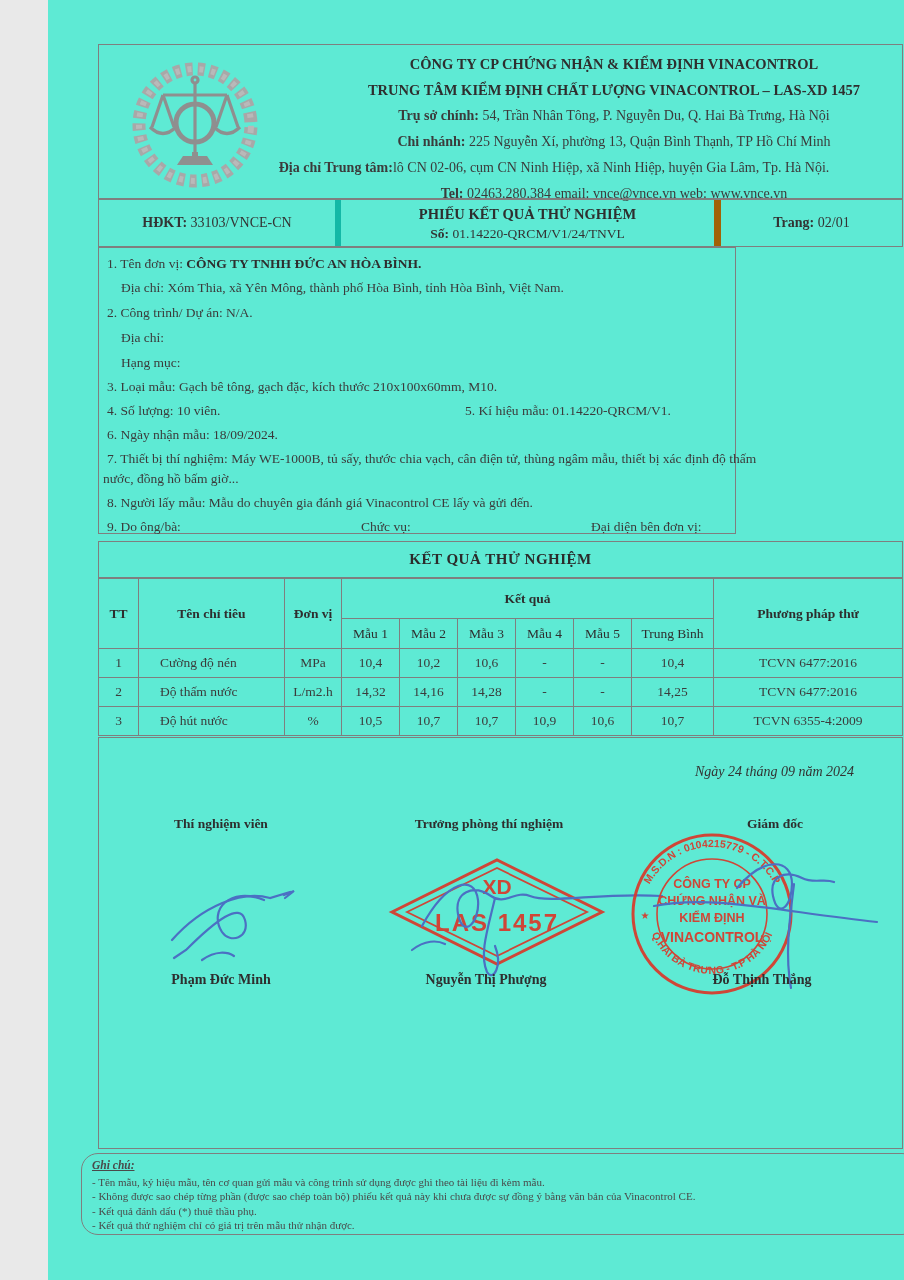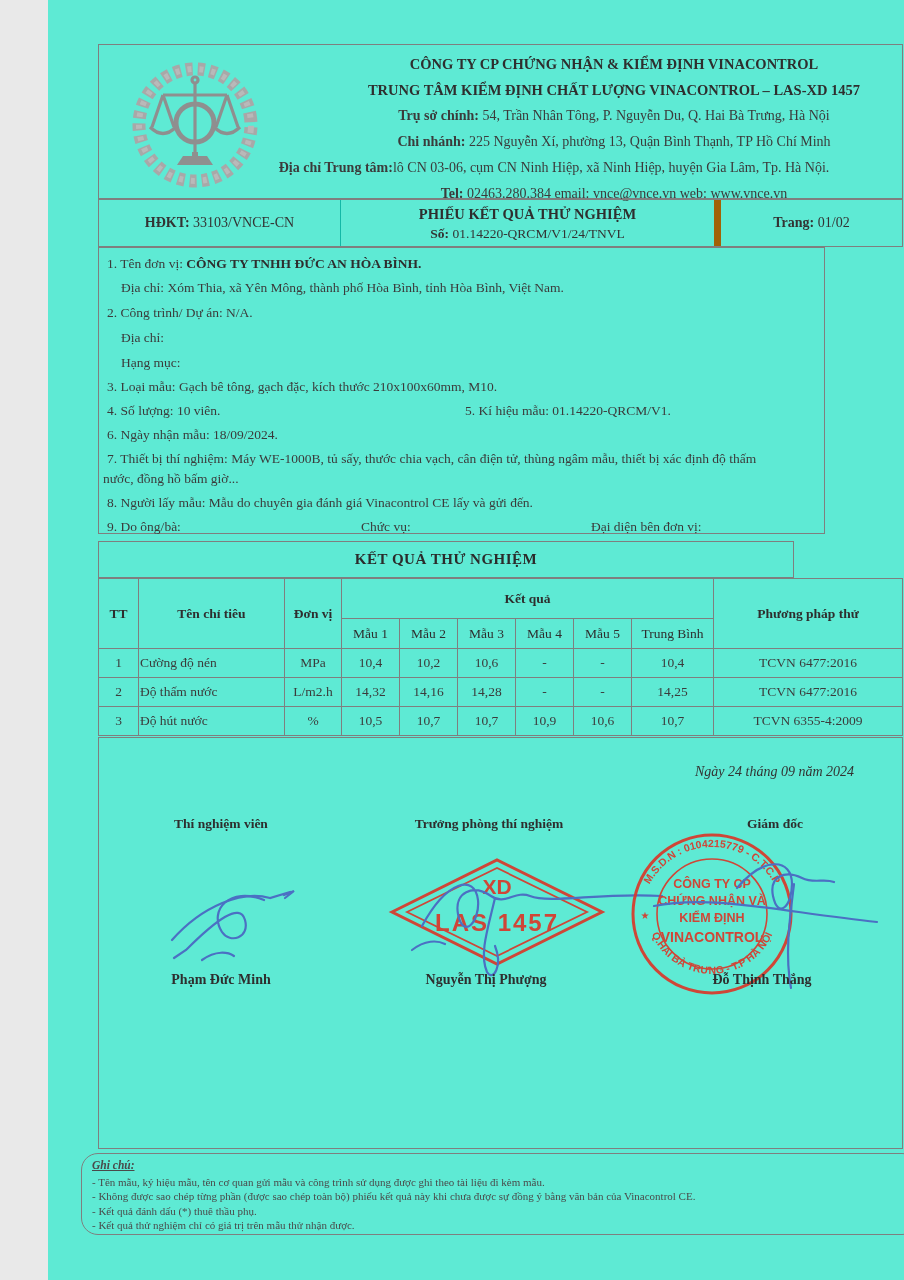--- a/index.html
+++ b/index.html
@@ -10,37 +10,37 @@
   .box{position:absolute;border:1px solid #7f7f7f;background:transparent;box-sizing:border-box;}
   
   .hdr-text{position:absolute;left:185px;top:6px;width:660px;text-align:center;}
   .hdr-line{margin:0;line-height:26px;font-size:14px;color:#3b3b3b;white-space:nowrap;}
   .hdr-line.b{font-weight:bold;font-size:14.5px;color:#2e2e2e;}
   .hdr-line .lbl{font-weight:bold;}
   .hdr-line.wide{margin-left:-120px;width:780px;}
   
   .meta{display:flex;align-items:stretch;}
   .meta-cell{display:flex;flex-direction:column;justify-content:center;text-align:center;font-size:14px;box-sizing:border-box;}
-  .meta-c1{width:242px;border-right:1px solid #14b8a6;text-align:center;}
+  .meta-c1{width:242px;border-right:6px solid #14b8a6;text-align:center;}
   .meta-c2{width:380px;border-right:7px solid #a16207;}
   .meta-c3{flex:1;}
   .meta .lbl{font-weight:bold;}
   .doc-title{font-weight:bold;font-size:14.5px;line-height:20px;color:#2e2e2e;}
   .doc-no{font-size:13.5px;line-height:19px;}
   
   .info-line{position:absolute;left:8px;font-size:13.5px;line-height:20px;white-space:nowrap;color:#3b3b3b;}
   .info-line .vb{font-weight:bold;color:#2e2e2e;}
   .ind{left:22px;}
   
   .rtitle{display:flex;align-items:center;justify-content:center;font-weight:bold;font-size:15px;letter-spacing:.5px;color:#2b2b2b;}
   table.results{position:absolute;left:50px;top:578px;width:805px;border-collapse:collapse;table-layout:fixed;font-size:13.5px;color:#3b3b3b;}
   table.results th,table.results td{border:1px solid #7f7f7f;text-align:center;padding:2px 4px;overflow:hidden;}
   table.results th{font-weight:bold;color:#2e2e2e;}
   table.results .sub th{font-weight:normal;}
-  table.results td.nm{text-align:left;padding-left:1px;}
+  table.results td.nm{text-align:left;padding-left:21px;}
   
   .sig-date{position:absolute;right:48px;top:26px;font-style:italic;font-size:14px;color:#333;}
   .role{position:absolute;transform:translateX(-50%);font-weight:bold;font-size:13.5px;white-space:nowrap;color:#2e2e2e;}
   .sname{position:absolute;transform:translateX(-50%);font-weight:bold;font-size:14px;white-space:nowrap;color:#2e2e2e;z-index:5;}
   .stamp{position:absolute;opacity:.93;}
   
   .notes{padding:3px 10px;font-size:11px;color:#4a4a4a;border-radius:17px;}
   .notes .gtitle{font-weight:bold;font-style:italic;text-decoration:underline;font-size:11.5px;margin:1px 0 2px 0;}
   .notes p{margin:0;line-height:14.5px;}
 </style>
@@ -68,57 +68,57 @@
       </g>
       <path d="M66,112 L102,112 L96,103 L72,103 Z" fill="#8f8f8f"></path>
       <line x1="84" y1="103" x2="84" y2="99" stroke="#8f8f8f" stroke-width="6"></line>
     </svg>
 
     <div class="hdr-text">
       <p class="hdr-line b">CÔNG TY CP CHỨNG NHẬN &amp; KIỂM ĐỊNH VINACONTROL</p>
       <p class="hdr-line b">TRUNG TÂM KIỂM ĐỊNH CHẤT LƯỢNG VINACONTROL – LAS-XD 1457</p>
       <p class="hdr-line"><span class="lbl">Trụ sở chính:</span><span> 54, Trần Nhân Tông, P. Nguyễn Du, Q. Hai Bà Trưng, Hà Nội</span></p>
       <p class="hdr-line"><span class="lbl">Chi nhánh:</span><span> 225 Nguyễn Xí, phường 13, Quận Bình Thạnh, TP Hồ Chí Minh</span></p>
-      <p class="hdr-line wide"><span class="lbl">Địa chỉ Trung tâm:</span><span>lô CN 03-06, cụm CN Ninh Hiệp, xã Ninh Hiệp, huyện Gia Lâm, Tp. Hà Nội.</span></p>
+      <p class="hdr-line wide"><span class="lbl">Địa chỉ Trung tâm:</span><span>lô CN 02-06, cụm CN Ninh Hiệp, xã Ninh Hiệp, huyện Gia Lâm, Tp. Hà Nội.</span></p>
       <p class="hdr-line"><span class="lbl">Tel:</span><span> 02463.280.384 email: vnce@vnce.vn web: www.vnce.vn</span></p>
     </div>
   </div>
 
   <div class="box meta" style="left:50px;top:199px;width:805px;height:48px;">
     <div class="meta-cell meta-c1">
       <div><span class="lbl">HĐKT:</span><span> 33103/VNCE-CN</span></div>
     </div>
     <div class="meta-cell meta-c2">
       <div class="doc-title">PHIẾU KẾT QUẢ THỬ NGHIỆM</div>
       <div class="doc-no"><span class="lbl">Số:</span><span> 01.14220-QRCM/V1/24/TNVL</span></div>
     </div>
     <div class="meta-cell meta-c3">
-      <div><span class="lbl">Trang:</span><span> 01/02</span></div>
-    </div>
-  </div>
-
-  <div class="box" style="left:50px;top:247px;width:727px;height:287px;">
+      <div><span class="lbl">Trang:</span><span> 02/01</span></div>
+    </div>
+  </div>
+
+  <div class="box" style="left:50px;top:247px;width:638px;height:287px;">
     <div class="info-line" style="top:6px;"><span>1. Tên đơn vị:  </span><span class="vb">CÔNG TY TNHH ĐỨC AN HÒA BÌNH.</span></div>
     <div class="info-line ind" style="top:30px;">Địa chỉ: Xóm Thia, xã Yên Mông, thành phố Hòa Bình, tỉnh Hòa Bình, Việt Nam.</div>
     <div class="info-line" style="top:55px;">2. Công trình/ Dự án: N/A.</div>
     <div class="info-line ind" style="top:80px;">Địa chỉ:</div>
     <div class="info-line ind" style="top:105px;">Hạng mục:</div>
     <div class="info-line" style="top:129px;">3. Loại mẫu: Gạch bê tông, gạch đặc, kích thước 210x100x60mm, M10.</div>
     <div class="info-line" style="top:153px;">4. Số lượng: 10 viên.</div>
     <div class="info-line" style="top:153px;left:366px;">5. Kí hiệu mẫu:  01.14220-QRCM/V1.</div>
     <div class="info-line" style="top:177px;">6. Ngày nhận mẫu: 18/09/2024.</div>
     <div class="info-line" style="top:201px;">7. Thiết bị thí nghiệm: Máy WE-1000B, tủ sấy, thước chia vạch, cân điện tử, thùng ngâm mẫu, thiết bị xác định độ thấm</div>
     <div class="info-line" style="top:221px;left:4px;">nước, đồng hồ bấm giờ...</div>
     <div class="info-line" style="top:245px;">8. Người lấy mẫu: Mẫu do chuyên gia đánh giá Vinacontrol CE lấy và gửi đến.</div>
     <div class="info-line" style="top:269px;">9. Do ông/bà:</div>
     <div class="info-line" style="top:269px;left:262px;">Chức vụ:</div>
     <div class="info-line" style="top:269px;left:492px;">Đại diện bên đơn vị:</div>
   </div>
 
-  <div class="box rtitle" style="left:50px;top:541px;width:696px;height:37px;">
+  <div class="box rtitle" style="left:50px;top:541px;width:805px;height:37px;">
     <span>KẾT QUẢ THỬ NGHIỆM</span>
   </div>
 
   <table class="results">
     <colgroup>
       <col style="width:40px">
         <col style="width:146px">
         <col style="width:57px">
       <col style="width:58px">
         <col style="width:58px">

